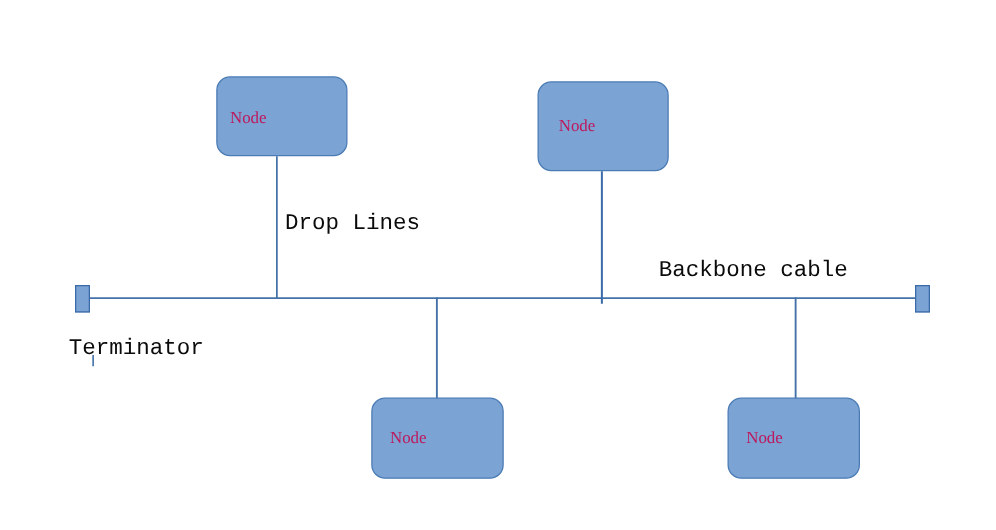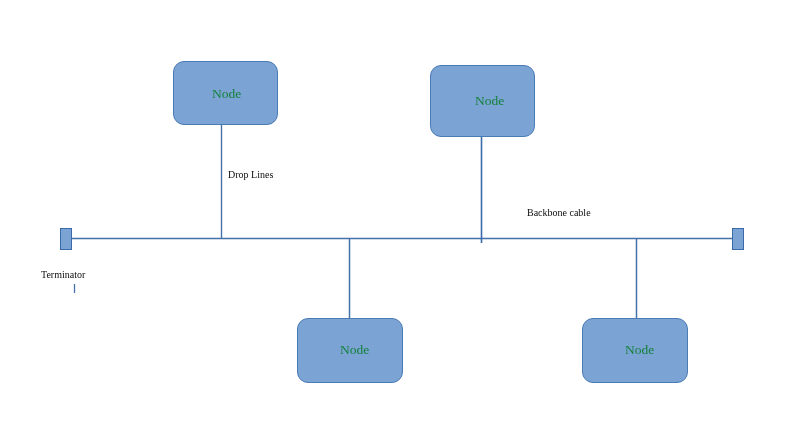--- a/index.html
+++ b/index.html
@@ -24,38 +24,37 @@
   }
   .node-box {
     position: absolute;
     background: #7BA3D3;
     border: 1.4px solid #4A7BB5;
     border-radius: 11px;
     box-sizing: border-box;
   }
   .node-label {
     position: absolute;
-    color: #15803d;
+    color: #be185d;
     font-family: "Liberation Serif", "DejaVu Serif", serif;
     font-size: 13.5px;
     line-height: 1;
     white-space: nowrap;
-    margin-left: 28px;
   }
   .term-box {
     position: absolute;
     background: #7BA3D3;
     border: 1.3px solid #3A6AA8;
     box-sizing: border-box;
   }
   .free-label {
     position: absolute;
     color: #0b0b0b;
-    font-family: Liberation Serif, serif;
-    font-size: 10px;
+    font-family: Liberation Mono, monospace;
+    font-size: 18px;
     line-height: 1;
     white-space: nowrap;
   }
 </style>
 </head>
 <body>
 
 <div id="canvas">
 
   <svg class="diagram" viewBox="0 0 797 424">
@@ -85,15 +84,15 @@
   <div class="node-box" style="left:297px; top:318px; width:106px; height:65px;"></div>
   <div class="node-label" style="left:312px; top:343px;">Node</div>
 
   <div class="node-box" style="left:582px; top:318px; width:106px; height:65px;"></div>
   <div class="node-label" style="left:597px; top:343px;">Node</div>
 
   <div class="free-label" style="left:228px; top:170px;">Drop Lines</div>
 
   <div class="free-label" style="left:527px; top:208px;">Backbone cable</div>
 
-  <div class="free-label" style="left:41px; top:270px;">Terminator</div>
+  <div class="free-label" style="left:55px; top:270px;">Terminator</div>
 
 </div>
 
 </body></html>

